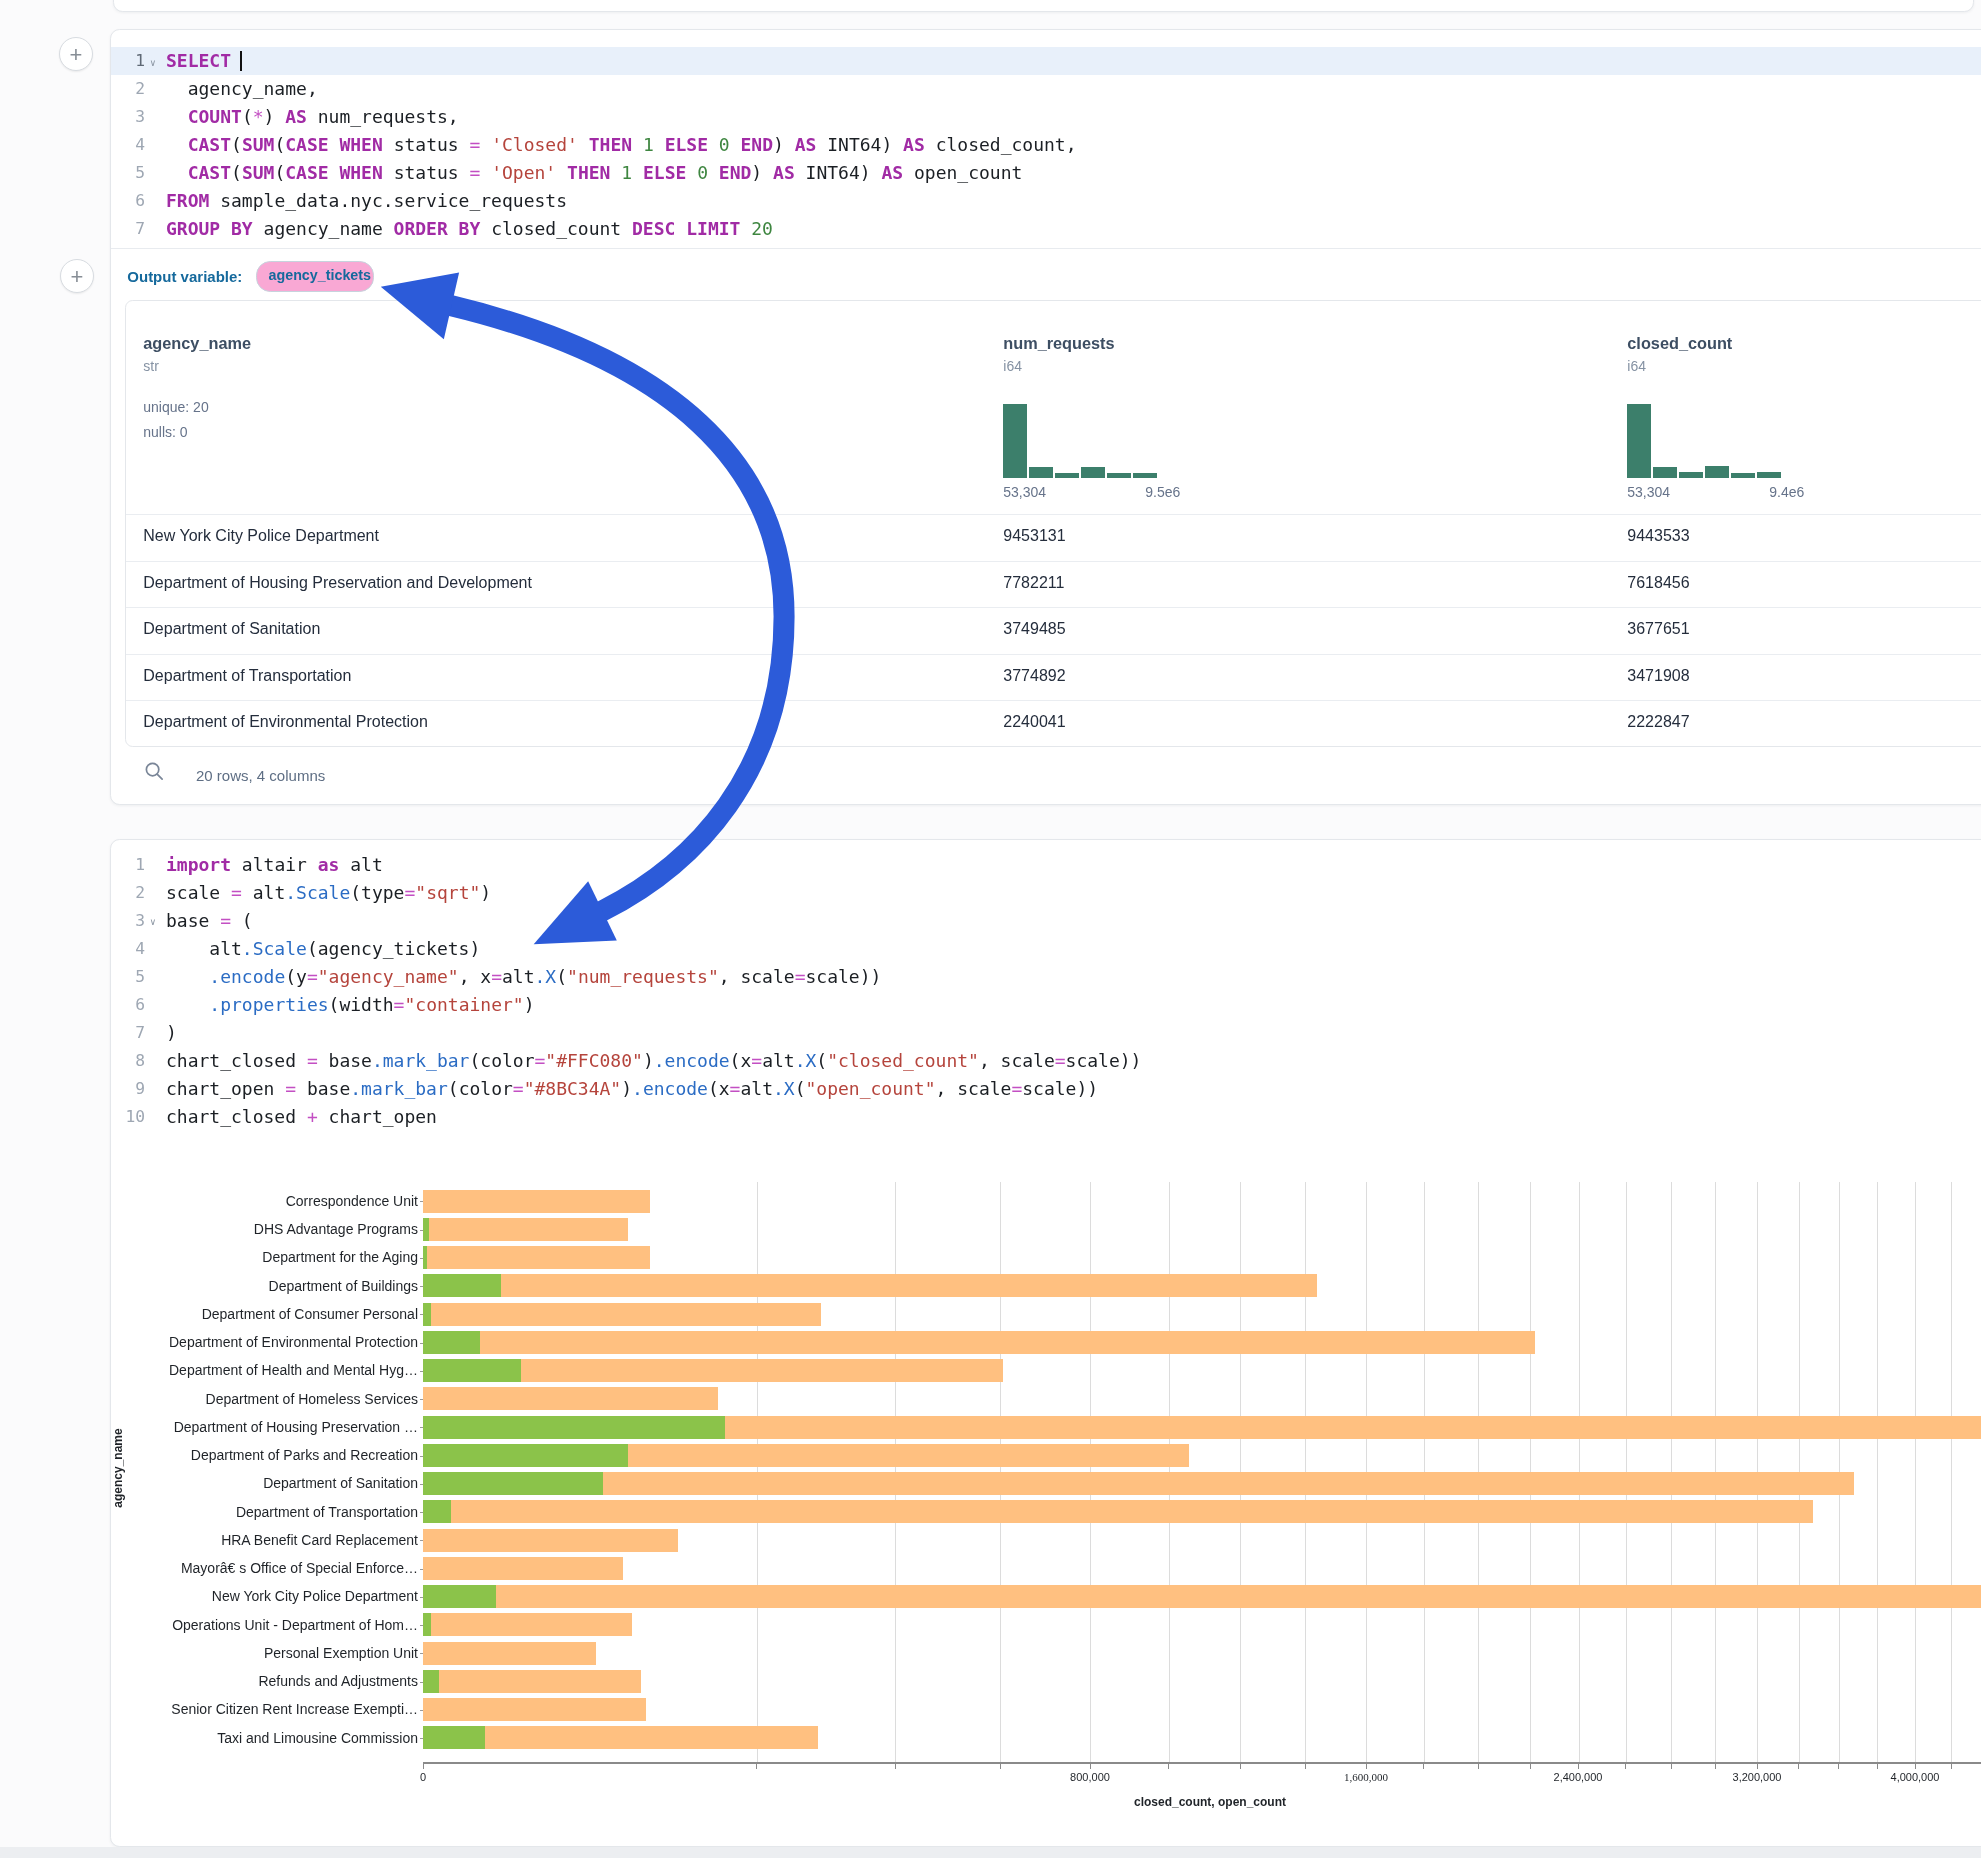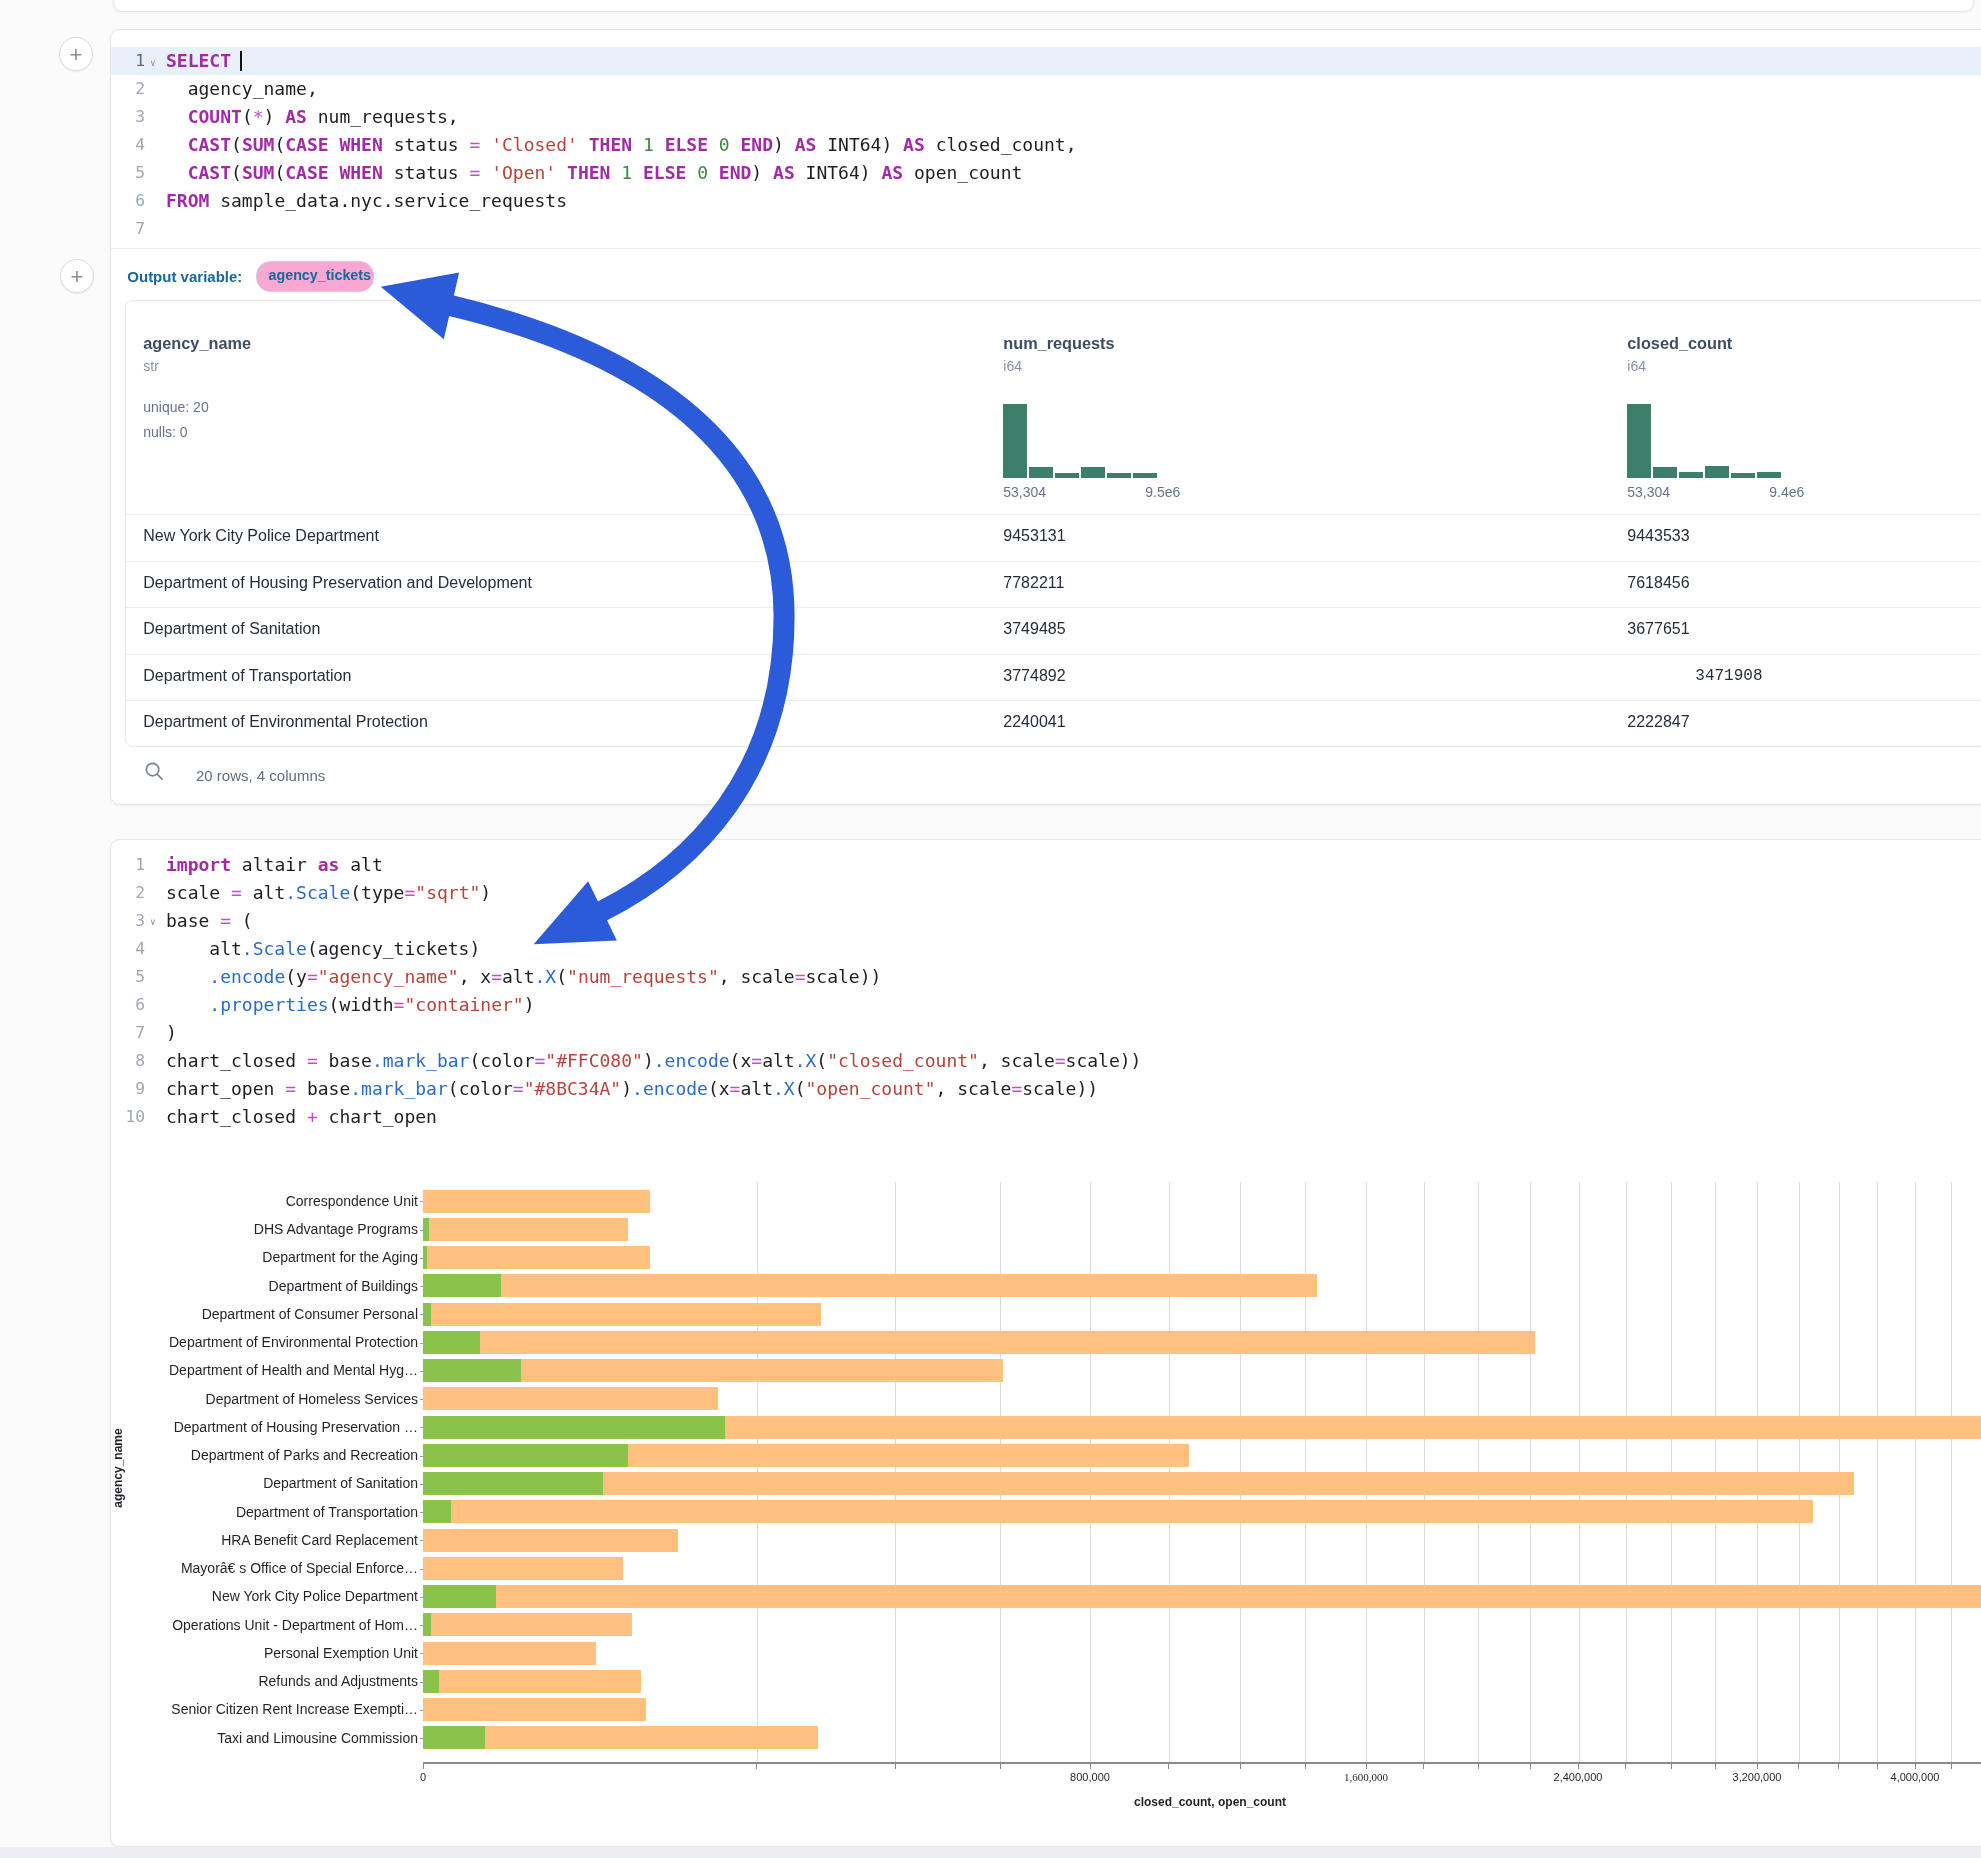--- a/index.html
+++ b/index.html
@@ -77,21 +77,21 @@
 <button class="plus-btn" style="left:60px;top:259px;">+</button>
 
 <div class="card" id="card-sql">
   <div class="editor" id="sql-code" style="top:17px;">
       <div class="cline cur"><span class="lnum">1</span><span class="chev">∨</span><span class="ltext"><span class="tk-k">SELECT</span><span class="tk-caret"></span></span></div>
       <div class="cline"><span class="lnum">2</span><span class="ltext"><span class="tk-p">  agency_name,</span></span></div>
       <div class="cline"><span class="lnum">3</span><span class="ltext"><span class="tk-p">  </span><span class="tk-k">COUNT</span><span class="tk-p">(</span><span class="tk-o">*</span><span class="tk-p">) </span><span class="tk-k">AS</span><span class="tk-p"> num_requests,</span></span></div>
       <div class="cline"><span class="lnum">4</span><span class="ltext"><span class="tk-p">  </span><span class="tk-k">CAST</span><span class="tk-p">(</span><span class="tk-k">SUM</span><span class="tk-p">(</span><span class="tk-k">CASE WHEN</span><span class="tk-p"> status </span><span class="tk-o">=</span><span class="tk-p"> </span><span class="tk-s">'Closed'</span><span class="tk-p"> </span><span class="tk-k">THEN</span><span class="tk-p"> </span><span class="tk-n">1</span><span class="tk-p"> </span><span class="tk-k">ELSE</span><span class="tk-p"> </span><span class="tk-n">0</span><span class="tk-p"> </span><span class="tk-k">END</span><span class="tk-p">) </span><span class="tk-k">AS</span><span class="tk-p"> INT64) </span><span class="tk-k">AS</span><span class="tk-p"> closed_count,</span></span></div>
       <div class="cline"><span class="lnum">5</span><span class="ltext"><span class="tk-p">  </span><span class="tk-k">CAST</span><span class="tk-p">(</span><span class="tk-k">SUM</span><span class="tk-p">(</span><span class="tk-k">CASE WHEN</span><span class="tk-p"> status </span><span class="tk-o">=</span><span class="tk-p"> </span><span class="tk-s">'Open'</span><span class="tk-p"> </span><span class="tk-k">THEN</span><span class="tk-p"> </span><span class="tk-n">1</span><span class="tk-p"> </span><span class="tk-k">ELSE</span><span class="tk-p"> </span><span class="tk-n">0</span><span class="tk-p"> </span><span class="tk-k">END</span><span class="tk-p">) </span><span class="tk-k">AS</span><span class="tk-p"> INT64) </span><span class="tk-k">AS</span><span class="tk-p"> open_count</span></span></div>
       <div class="cline"><span class="lnum">6</span><span class="ltext"><span class="tk-k">FROM</span><span class="tk-p"> sample_data.nyc.service_requests</span></span></div>
-      <div class="cline"><span class="lnum">7</span></div>
+      <div class="cline"><span class="lnum">7</span><span class="ltext"><span class="tk-k">GROUP BY</span><span class="tk-p"> agency_name </span><span class="tk-k">ORDER BY</span><span class="tk-p"> closed_count </span><span class="tk-k">DESC</span><span class="tk-p"> </span><span class="tk-k">LIMIT</span><span class="tk-p"> </span><span class="tk-n">20</span></span></div>
     </div>
 
   <div id="outvar-row">
     <span id="outvar-label">Output variable:</span>
     <span id="outvar-pill">
       <span>agency_tickets</span>
     </span>
   </div>
 
   <div id="result-box">
@@ -144,21 +144,21 @@
         <div class="tcell" style="left: 1501px;">7618456</div>
       </div>
       <div class="trow" style="top: 306px;">
         <div class="tcell" style="left: 17px;">Department of Sanitation</div>
         <div class="tcell" style="left: 877px;">3749485</div>
         <div class="tcell" style="left: 1501px;">3677651</div>
       </div>
       <div class="trow" style="top: 353px;">
         <div class="tcell" style="left: 17px;">Department of Transportation</div>
         <div class="tcell" style="left: 877px;">3774892</div>
-        <div class="tcell" style="left: 1569px; font-family: Liberation Mono, monospace;">3471908</div>
+        <div class="tcell" style="left: 1501px;">3471908</div>
       </div>
       <div class="trow" style="top: 399px;">
         <div class="tcell" style="left: 17px;">Department of Environmental Protection</div>
         <div class="tcell" style="left: 877px;">2240041</div>
         <div class="tcell" style="left: 1501px;">2222847</div>
       </div>
     </div>
 
   <div id="table-footer">
     <svg width="21" height="21" viewBox="0 0 22 22" style="cursor:pointer">

